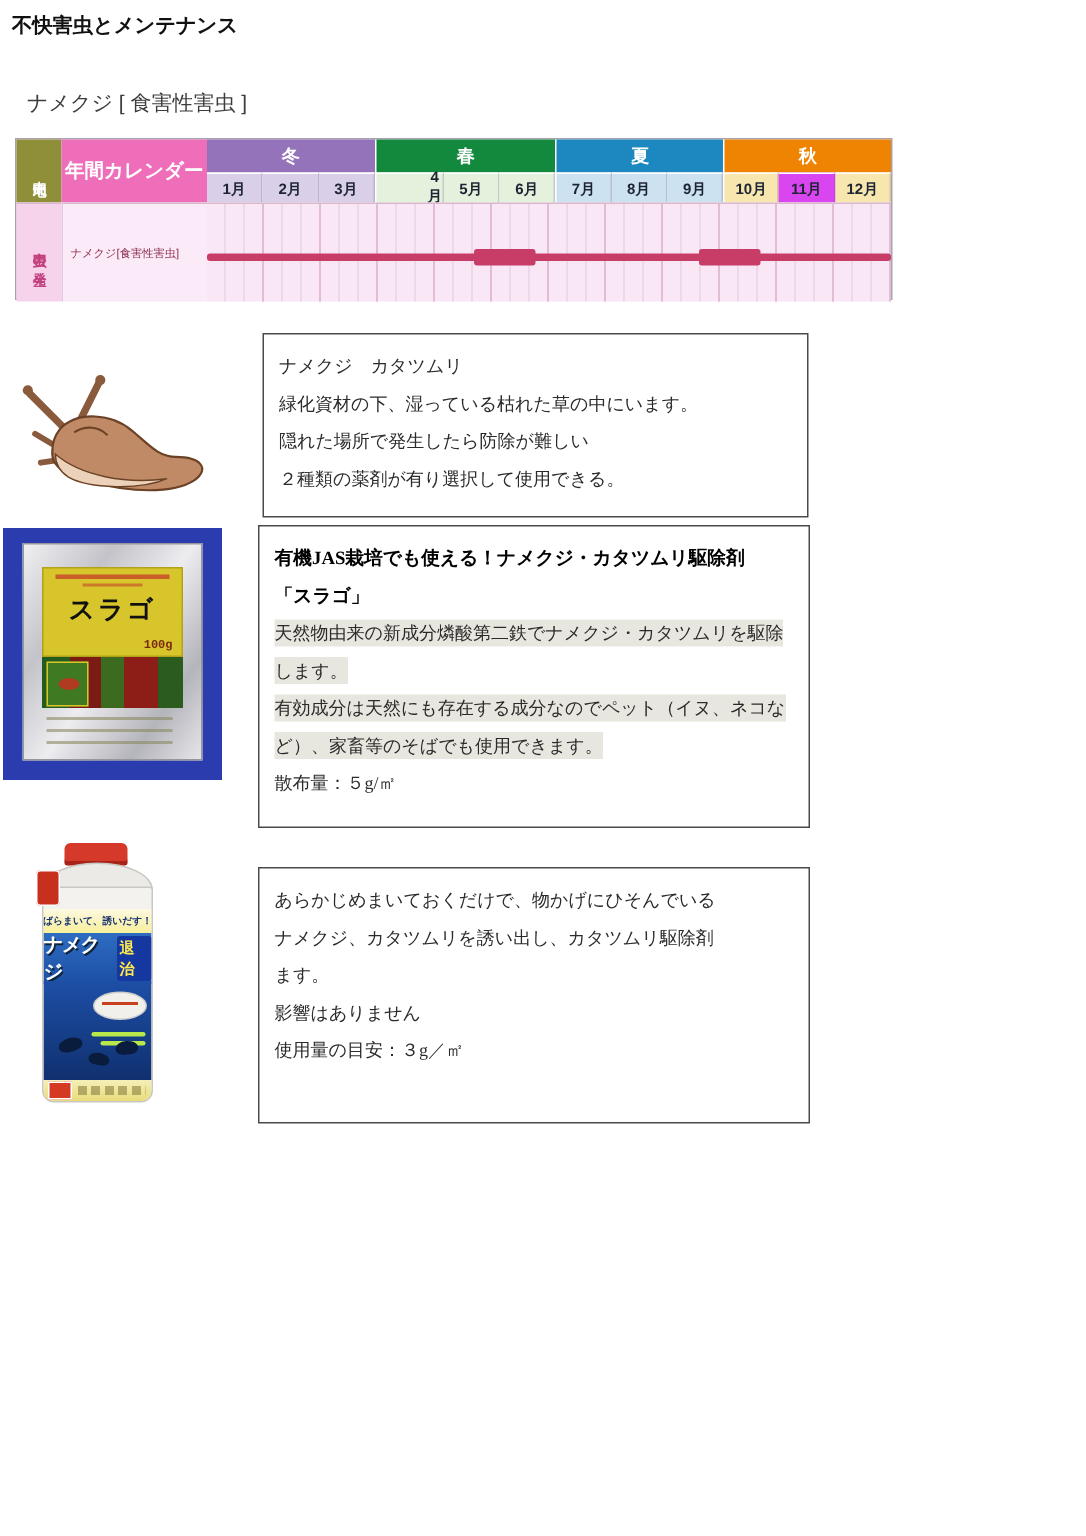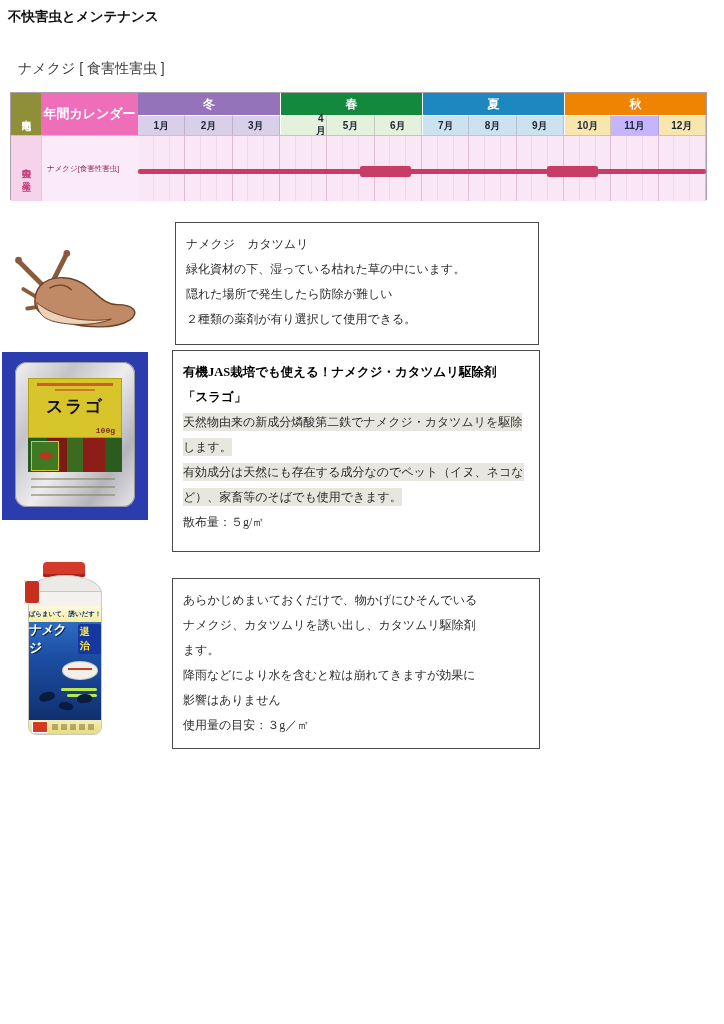--- a/index.html
+++ b/index.html
@@ -3,21 +3,21 @@
 <meta charset="utf-8">
 <style>
   html,body{margin:0;padding:0;background:#fff;}
   body{width:724px;height:1024px;position:relative;overflow:hidden;
        font-family:"Liberation Sans",sans-serif;color:#222;}
 
   .doc-title{position:absolute;left:8px;top:8px;font-size:13.5px;font-weight:bold;color:#111;}
   .section-title{position:absolute;left:18px;top:60px;font-size:14px;color:#3d3d3d;}
 
   
-  .calendar{position:absolute;left:10px;top:92px;width:697px;height:108px;
+  .calendar{position:absolute;left:10px;top:92px;width:585px;height:108px;
             display:grid;grid-template-columns:30px 97px repeat(12,1fr);
             grid-template-rows:22px 20px 66px;border:1px solid #a9a2ad;box-sizing:border-box;text-align:center;}
   .calendar div{box-sizing:border-box;}
   .c-region{grid-column:1;grid-row:1/3;writing-mode:vertical-rl;color:#fff;font-size:9px;
             font-weight:bold;display:flex;align-items:center;justify-content:center;letter-spacing:1px;}
   .c-title{grid-column:2;grid-row:1/3;color:#fff;font-weight:bold;font-size:13px;
            display:flex;align-items:center;justify-content:center;}
   .season{grid-row:1;color:#fff;font-weight:bold;font-size:12px;
           display:flex;align-items:center;justify-content:center;}
   .season-winter{grid-column:3/6;}
@@ -52,21 +52,21 @@
   .slago-box{left:172px;top:350px;width:346px;height:182px;line-height:25px;}
   .taiji-box{left:172px;top:578px;width:346px;height:151px;}
   .ib-heading{font-weight:bold;font-size:12.5px;color:#000;}
   .hl{background:#e8e7df;padding:2px 0;}
 
   
   .slug-art{position:absolute;left:5px;top:228px;width:145px;height:102px;}
 
   
   .slago-img{position:absolute;left:2px;top:352px;width:146px;height:168px;background:#2b3cae;}
-  .packet{position:absolute;left:13px;top:10px;right:13px;bottom:13px;border-radius:12px;
+  .packet{position:absolute;left:13px;top:10px;right:13px;bottom:13px;border-radius:0;
           background:linear-gradient(125deg,#f1f1f3 0%,#c3c3c9 28%,#ededf0 52%,#b4b4bb 78%,#e7e7eb 100%);
           box-shadow:inset 0 0 0 1px #96969e;}
   .packet-label{position:absolute;left:13px;right:13px;top:16px;height:58px;background:#d8c52b;
                 border:1px solid #b3a117;}
   .pl-smalltext{position:absolute;left:8px;right:8px;top:4px;height:3px;background:#c43b2a;opacity:.75;}
   .pl-smalltext2{position:absolute;left:26px;right:26px;top:10px;height:2px;background:#c43b2a;opacity:.55;}
   .pl-brand{position:absolute;left:0;right:0;top:16px;text-align:center;font-weight:bold;
             font-size:17px;color:#111;letter-spacing:2px;}
   .pl-weight{position:absolute;right:6px;bottom:2px;font-size:8px;color:#7a2a10;font-weight:bold;font-family:Liberation Mono, monospace;}
   .packet-photo{position:absolute;left:13px;right:13px;top:76px;height:34px;
@@ -131,21 +131,21 @@
   <div class="mhead mhead-winter mc3" style="background: rgb(217, 207, 232);">1月</div>
   <div class="mhead mhead-winter mc4" style="background: rgb(217, 207, 232);">2月</div>
   <div class="mhead mhead-winter mc5" style="background: rgb(217, 207, 232);">3月</div>
   <div class="mhead mhead-spring mc6" style="background: rgb(228, 241, 221); padding-left: 34px;">4月</div>
   <div class="mhead mhead-spring mc7" style="background: rgb(228, 241, 221);">5月</div>
   <div class="mhead mhead-spring mc8" style="background: rgb(228, 241, 221);">6月</div>
   <div class="mhead mhead-summer mc9" style="background: rgb(205, 226, 241);">7月</div>
   <div class="mhead mhead-summer mc10" style="background: rgb(205, 226, 241);">8月</div>
   <div class="mhead mhead-summer mc11" style="background: rgb(205, 226, 241);">9月</div>
   <div class="mhead mhead-autumn mc12" style="background: rgb(247, 231, 174);">10月</div>
-  <div class="mhead mhead-autumn mc13" style="background: #c4b5fd;">11月</div>
+  <div class="mhead mhead-autumn mc13" style="background: #d946ef;">11月</div>
   <div class="mhead mhead-autumn mc14" style="background: rgb(247, 231, 174);">12月</div>
 
   <div class="c-rowgroup">害虫の発生</div>
   <div class="c-rowlabel">ナメクジ[食害性害虫]</div>
   <div class="c-body" style="background-color: rgb(249, 231, 245);">
     <div class="bar-thin" style="left: 0%; width: 100%; background: rgb(199, 61, 103);"></div>
     <div class="bar-thick" style="left: 39%; width: 9%; background: rgb(199, 61, 103);"></div>
     <div class="bar-thick" style="left: 72%; width: 9%; background: rgb(199, 61, 103);"></div>
   </div>
 </div>
@@ -222,16 +222,15 @@
       </div>
     </div>
     <div class="badge-red"></div>
   </div>
 </div>
 
 <div class="info-box taiji-box">
   <div>あらかじめまいておくだけで、物かげにひそんでいる</div>
   <div>ナメクジ、カタツムリを誘い出し、カタツムリ駆除剤</div>
   <div>ます。</div>
-  <div>降雨などにより水を含むと粒は崩れてきますが効果に</div>
   <div>影響はありません</div>
   <div>使用量の目安：３g／㎡</div>
 </div>
 
 </body></html>

